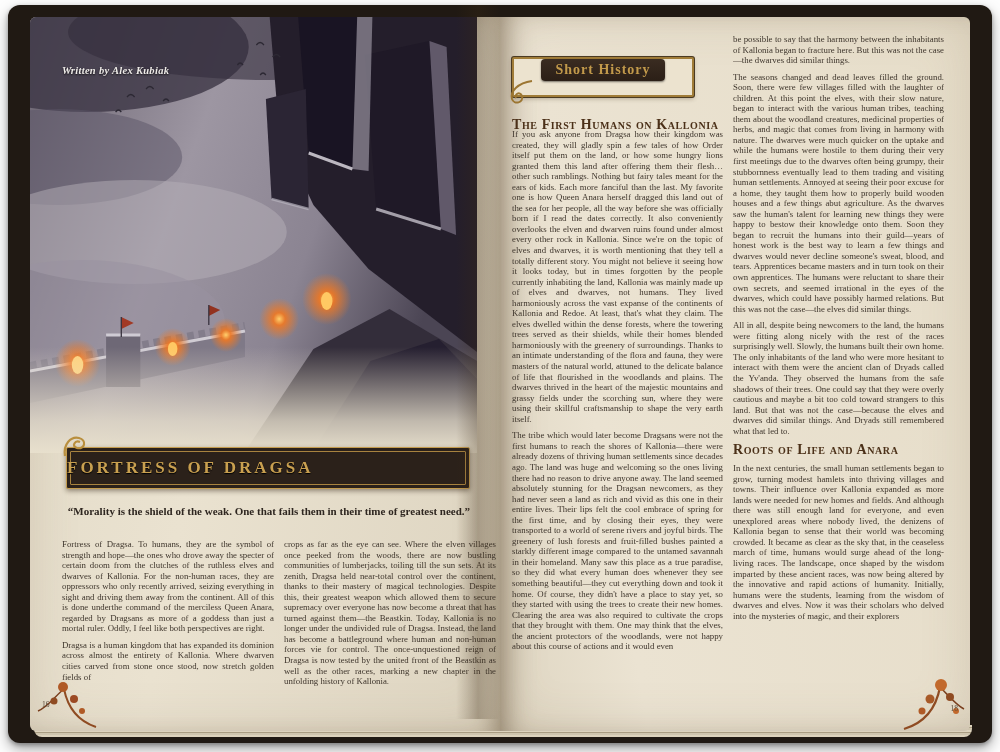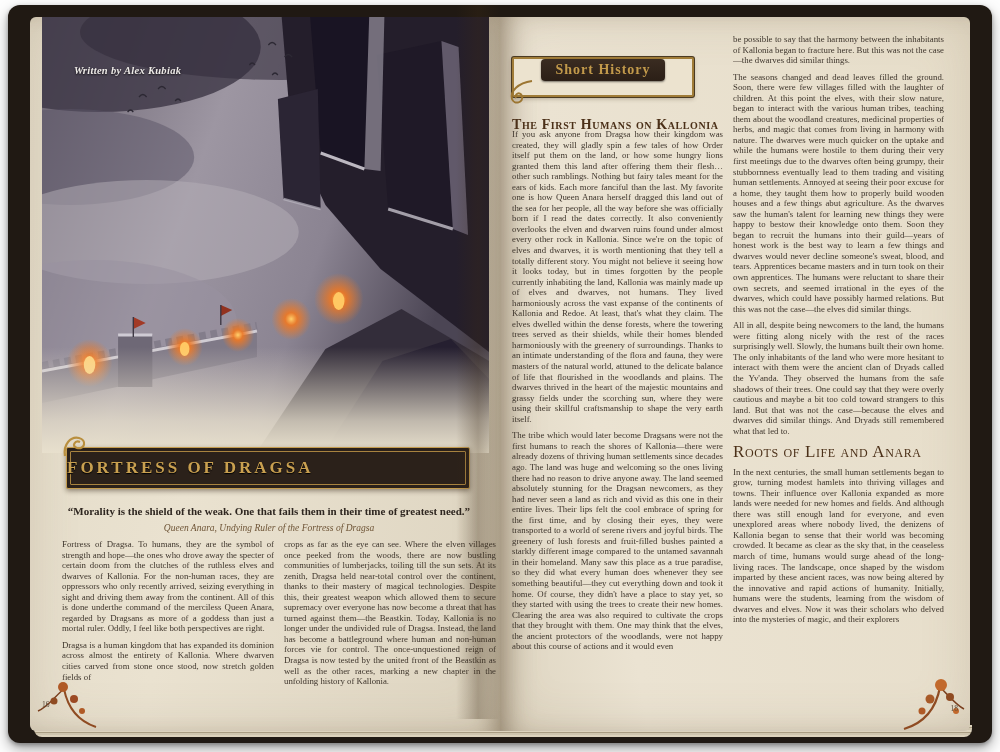--- a/index.html
+++ b/index.html
@@ -23,21 +23,21 @@
   .page.left  { background:linear-gradient(100deg,#e3dbc8,#eae2d0 40%,#ddd4c0);
                 border-radius:6px 0 0 6px;
                 box-shadow:inset -18px 0 26px -14px rgba(70,50,25,.45), inset 0 0 50px rgba(120,100,70,.18); }
   .page.right { background:linear-gradient(80deg,#ded5c1,#ebe3d2 25%,#e6ddc9);
                 border-radius:0 6px 6px 0;
                 box-shadow:inset 20px 0 28px -16px rgba(70,50,25,.5), inset 0 0 50px rgba(120,100,70,.18); }
   .spine { position:absolute; left:448px; top:0; width:44px; height:714px; pointer-events:none;
            background:linear-gradient(90deg, rgba(60,42,20,0) 0%, rgba(60,42,20,.30) 50%, rgba(60,42,20,0) 100%); }
 
   
-  .illustration { position:absolute; left:12px; top:0; width:447px; height:436px;font-family:Liberation Serif, serif; }
+  .illustration { position:absolute; left:0; top:0; width:447px; height:436px;font-family:Liberation Serif, serif; }
   .illustration svg { display:block; width:100%; height:100%; }
   .credit { position:absolute; left:32px; top:48px; color:#efece9; font-style:italic;
             font-weight:bold; font-size:10.5px; letter-spacing:.3px;
             text-shadow:0 1px 2px rgba(0,0,0,.8); }
 
   .title-banner { position:absolute; left:36px; top:430px; width:404px; height:42px;
                   background:#2b211a; border:1px solid #c49c4e; border-radius:2px;
                   display:flex; align-items:center; justify-content:flex-start;
                   box-shadow:0 2px 5px rgba(40,25,10,.45); }
   .title-banner .inner { position:absolute; inset:3px; border:1px solid #a8833f; border-radius:1px; }
@@ -62,21 +62,21 @@
             box-shadow:0 0 0 1px #4a3a22, 0 2px 4px rgba(60,40,15,.3);
             display:flex; align-items:flex-start; justify-content:center; }
   .sh-label { background:linear-gradient(#3a2c21,#2b1f16); border-radius:4px; padding:3px 14px;
               color:#c29a4b; font-weight:bold; font-size:14px; letter-spacing:1px;
               box-shadow:0 1px 2px rgba(0,0,0,.5); }
   .sh-flourish { position:absolute; left:-8px; bottom:-10px; }
 
   .heading { font-variant:small-caps; font-weight:bold; color:#4b3018;
              letter-spacing:.6px; }
   .h1 { position:absolute; left:12px; top:100px; width:215px; font-size:14px; }
-  .h2 { font-variant:small-caps; font-weight:normal; color:#4b3018; font-size:17px;
+  .h2 { font-variant:small-caps; font-weight:bold; color:#4b3018; font-size:14px;
         letter-spacing:.6px; margin:4px 0 4px 0; }
   .rp-col1 { left:12px;  top:112px; width:211px; }
   .rp-col2 { left:233px; top:17px;  width:211px; }
 
   .pagenum { position:absolute; font-size:7.5px; color:#574737; }
   .pn-left  { left:12px;  bottom:22px; }
   .pn-right { right:12px; bottom:18px; }
   .corner-orn { position:absolute; }
   .orn-left  { left:6px;  bottom:2px; }
   .orn-right { right:4px; bottom:0px; }
@@ -170,21 +170,20 @@
 
         <div class="title-banner">
           <div class="inner"></div>
           <svg class="banner-flourish" width="34" height="26" viewBox="0 0 34 26">
             <path d="M4,24 C2,12 10,4 18,6 C26,8 24,18 16,16 C10,14 14,8 19,10" stroke="#b98f3e" stroke-width="2.2" fill="none"></path>
           </svg>
           <span class="txt">FORTRESS OF DRAGSA</span>
         </div>
 
         <div class="quote">“Morality is the shield of the weak. One that fails them in their time of greatest need.”</div>
-        <div class="attribution">Queen Anara, Undying Ruler of the Fortress of Dragsa</div>
 
         <div class="col lp-col1">
           <p>Fortress of Dragsa. To humans, they are the symbol of strength and hope—the ones who drove away the specter of certain doom from the clutches of the ruthless elves and dwarves of Kallonia. For the non-human races, they are oppressors who only recently arrived, seizing everything in sight and driving them away from the continent. All of this is done underthe command of the merciless Queen Anara, regarded by Dragsans as more of a goddess than just a mortal ruler. Oddly, I feel like both perspectives are right.</p>
           <p>Dragsa is a human kingdom that has expanded its dominion across almost the entirety of Kallonia. Where dwarven cities carved from stone once stood, now stretch golden fields of</p>
         </div>
         <div class="col lp-col2">
           <p>crops as far as the eye can see. Where the elven villages once peeked from the woods, there are now bustling communities of lumberjacks, toiling till the sun sets. At its zenith, Dragsa held near-total control over the continent, thanks to their mastery of magical technologies. Despite this, their greatest weapon which allowed them to secure supremacy over everyone has now become a threat that has turned against them—the Beastkin. Today, Kallonia is no longer under the undivided rule of Dragsa. Instead, the land has become a battleground where human and non-human forces vie for control. The once-unquestioned reign of Dragsa is now tested by the united front of the Beastkin as well as the other races, marking a new chapter in the unfolding history of Kallonia.</p>
         </div>
 
         <svg class="corner-orn orn-left" width="62" height="50" viewBox="0 0 62 50">

